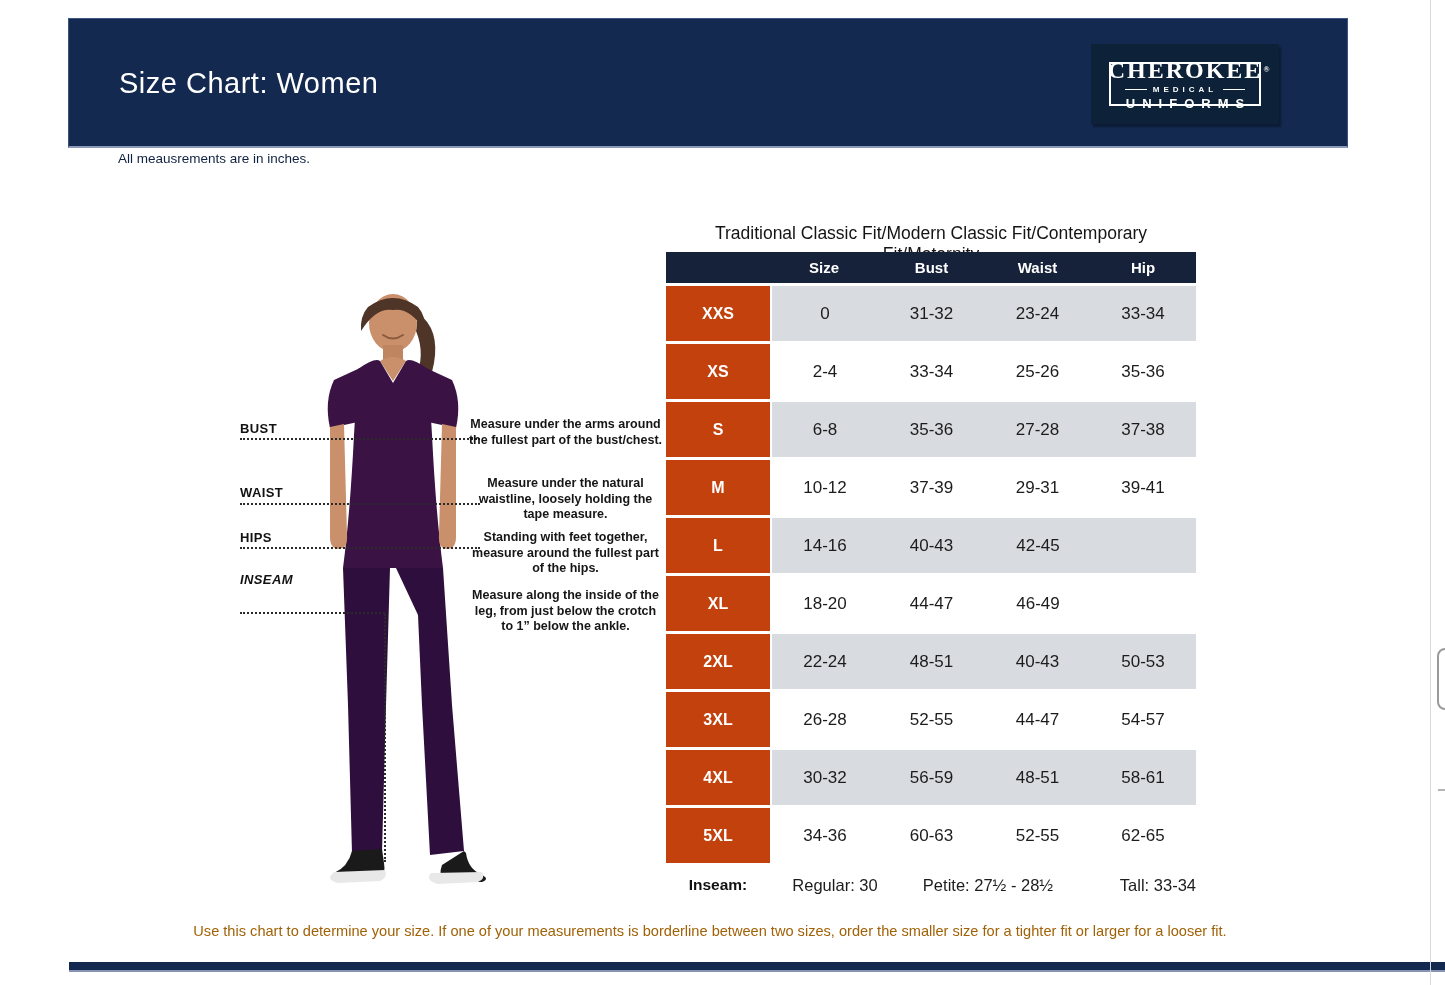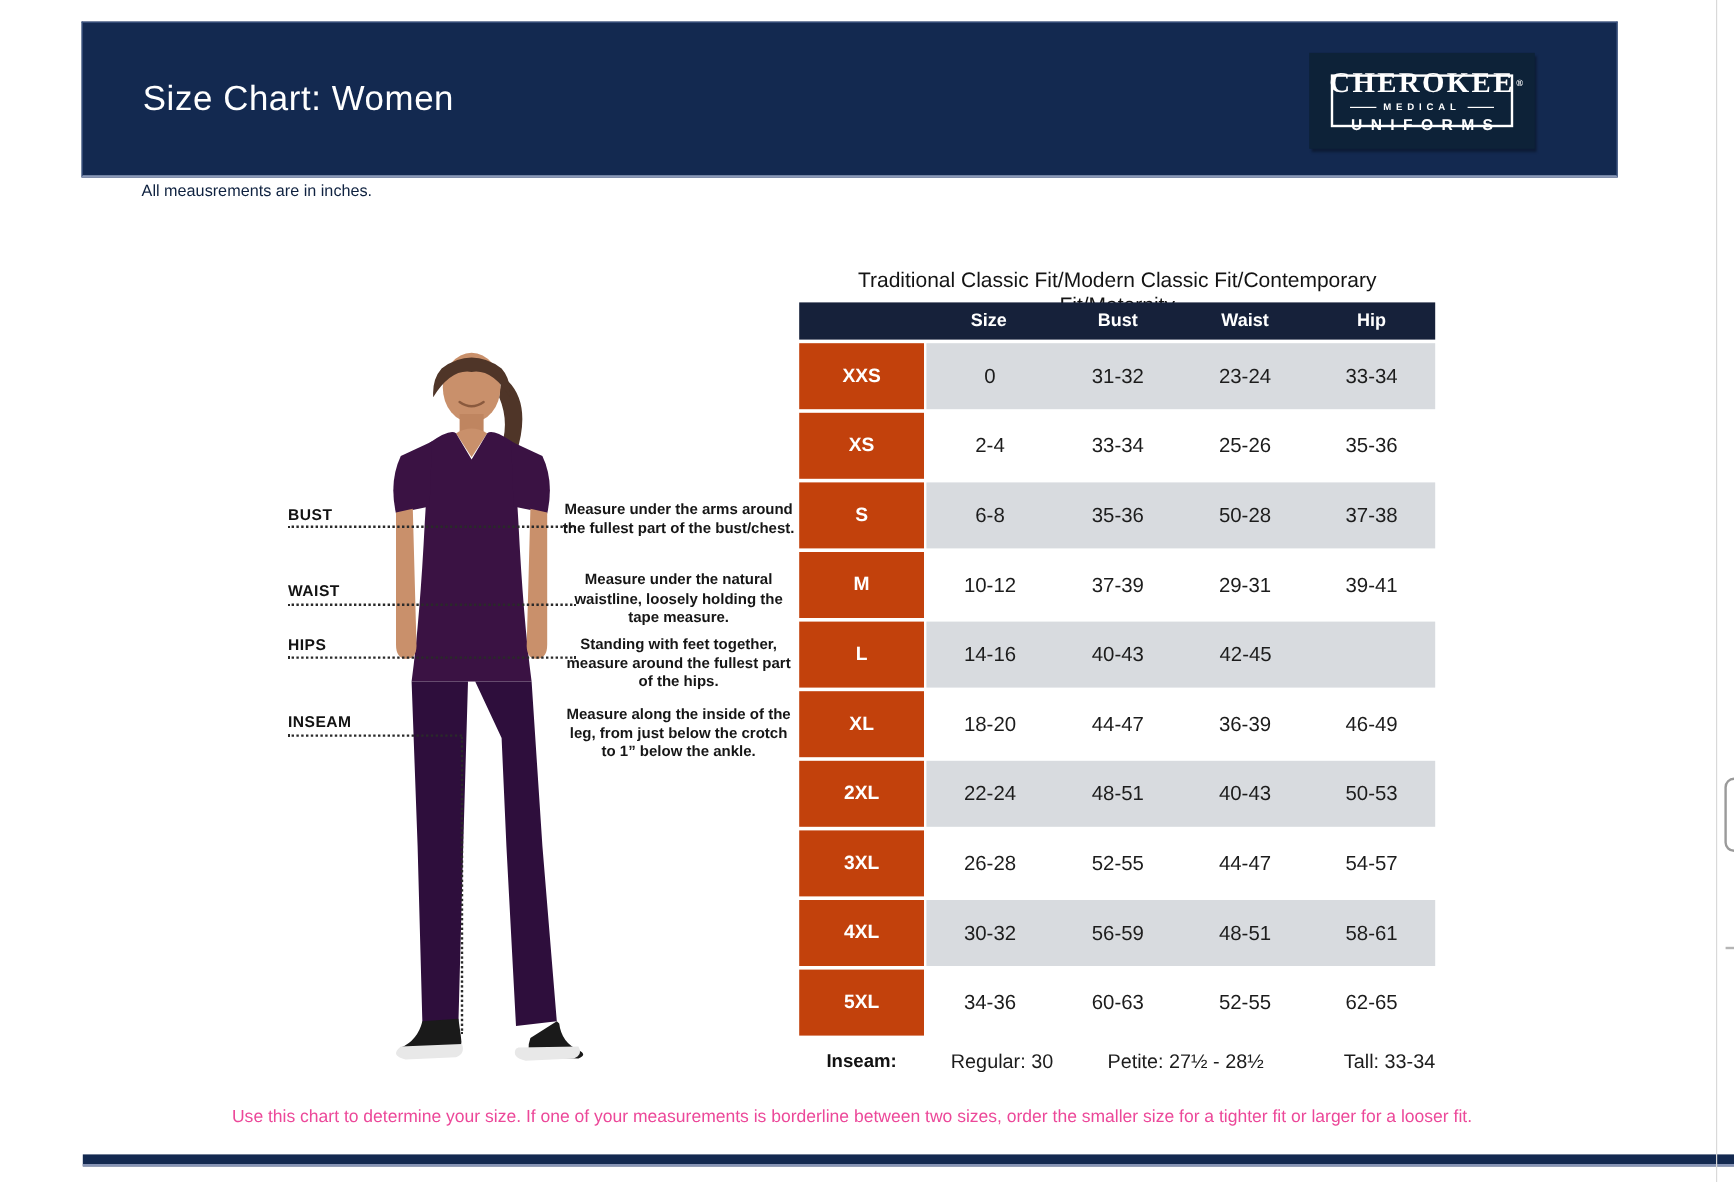--- a/index.html
+++ b/index.html
@@ -121,21 +121,21 @@
     font-size: 17px; color: #1c1c1c;
   }
   .tc1 { width: 106px; } .tc2 { width: 107px; } .tc3 { width: 105px; } .tc4 { width: 106px; }
   .inseam-row { display: flex; height: 38px; align-items: center; margin-top: 2px; }
   .inseam-label { width: 104px; text-align: center; font-weight: bold; font-size: 15.5px; color: #111; }
   .inseam-regular { width: 130px; text-align: center; font-size: 16.5px; color: #1c1c1c; }
   .inseam-petite { width: 176px; text-align: center; font-size: 16.5px; color: #1c1c1c; }
   .inseam-tall { width: 120px; text-align: right; font-size: 16.5px; color: #1c1c1c; }
 
   
-  .footer-note { position: absolute; left: 0; width: 1420px; text-align: center; font-size: 14.6px; color: #ec4899; }
+  .footer-note { position: absolute; left: 0; width: 1420px; text-align: center; font-size: 14.6px; color: #a16207; }
   .footer-line1 { top: 923px; }
   .footer-line2 { top: 940px; }
   .bottom-bar {
     position: absolute;
     left: 69px; top: 962px;
     width: 1376px; height: 10px;
     background: #132950;
     border-bottom: 2px solid #8794b5;
   }
 
@@ -202,21 +202,21 @@
       <path d="M150 589 Q146 596 158 599 L198 597 Q206 594 202 587 L152 588 Z" fill="#e8e8e8"></path>
     </svg>
   </div>
 
   <div class="meas-label" style="left:240px; top:421px;">BUST</div>
   <div class="dot-line-h" style="left:240px; top:438px; width:240px;"></div>
   <div class="meas-label" style="left:240px; top:485px;">WAIST</div>
   <div class="dot-line-h" style="left:240px; top:503px; width:240px;"></div>
   <div class="meas-label" style="left:240px; top:530px;">HIPS</div>
   <div class="dot-line-h" style="left:240px; top:547px; width:240px;"></div>
-  <div class="meas-label" style="left:240px; top:594px;">INSEAM</div>
+  <div class="meas-label" style="left:240px; top:572px;font-style:italic;">INSEAM</div>
   <div class="dot-line-h" style="left:240px; top:612px; width:145px;"></div>
   <div class="dot-line-v" style="left:384px; top:614px; height:248px;"></div>
 
   <div class="meas-instruction" style="top:417px;">Measure under the arms around the fullest part of the bust/chest.</div>
   <div class="meas-instruction" style="top:476px;">Measure under the natural waistline, loosely holding the tape measure.</div>
   <div class="meas-instruction" style="top:530px;">Standing with feet together, measure around the fullest part of the hips.</div>
   <div class="meas-instruction" style="top:588px;">Measure along the inside of the leg, from just below the crotch to 1” below the ankle.</div>
 
   <div class="table-title">Traditional Classic Fit/Modern Classic Fit/Contemporary Fit/Maternity</div>
   <div class="size-table">
@@ -244,21 +244,21 @@
             <div class="tcell tc2">33-34</div>
             <div class="tcell tc3">25-26</div>
             <div class="tcell tc4">35-36</div>
           </div>
         </div>
         <div class="trow alt">
           <div class="tlabel">S</div>
           <div class="tcells">
             <div class="tcell tc1">6-8</div>
             <div class="tcell tc2">35-36</div>
-            <div class="tcell tc3">50-28</div>
+            <div class="tcell tc3">27-28</div>
             <div class="tcell tc4">37-38</div>
           </div>
         </div>
         <div class="trow">
           <div class="tlabel">M</div>
           <div class="tcells">
             <div class="tcell tc1">10-12</div>
             <div class="tcell tc2">37-39</div>
             <div class="tcell tc3">29-31</div>
             <div class="tcell tc4">39-41</div>
@@ -270,21 +270,20 @@
             <div class="tcell tc1">14-16</div>
             <div class="tcell tc2">40-43</div>
             <div class="tcell tc4">42-45</div>
           </div>
         </div>
         <div class="trow">
           <div class="tlabel">XL</div>
           <div class="tcells">
             <div class="tcell tc1">18-20</div>
             <div class="tcell tc2">44-47</div>
-            <div class="tcell tc3">36-39</div>
             <div class="tcell tc4">46-49</div>
           </div>
         </div>
         <div class="trow alt">
           <div class="tlabel">2XL</div>
           <div class="tcells">
             <div class="tcell tc1">22-24</div>
             <div class="tcell tc2">48-51</div>
             <div class="tcell tc3">40-43</div>
             <div class="tcell tc4">50-53</div>

